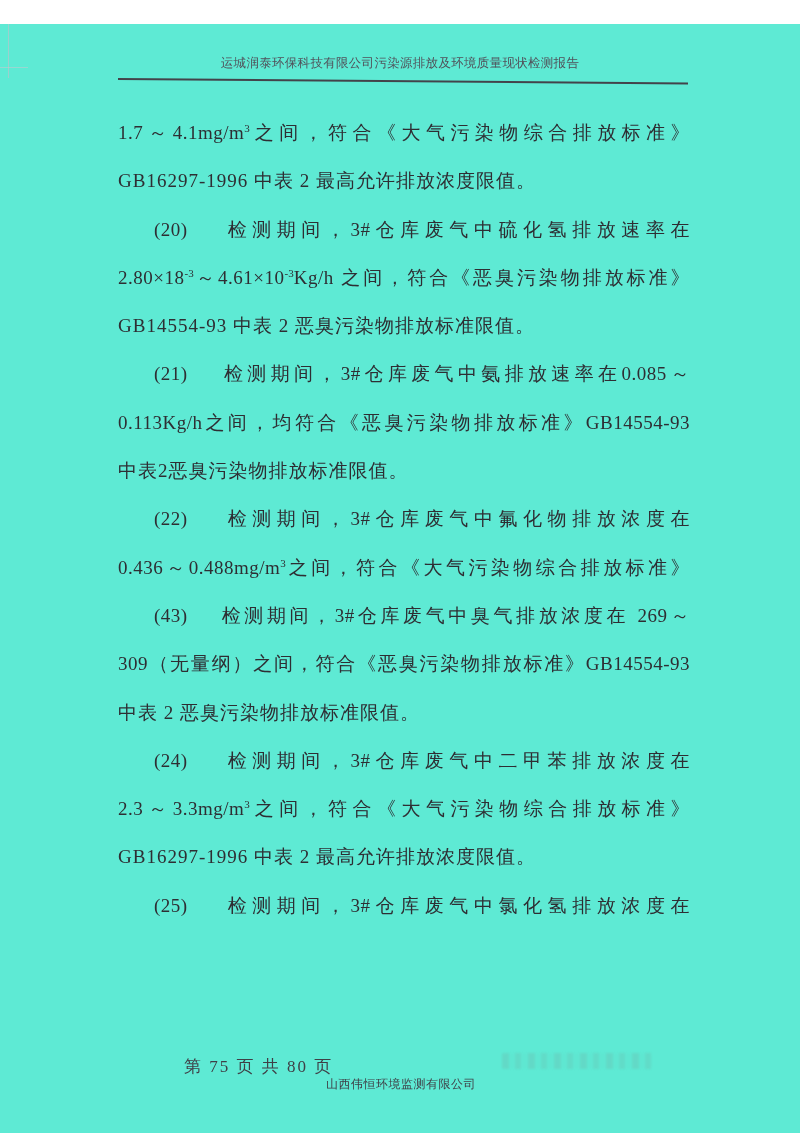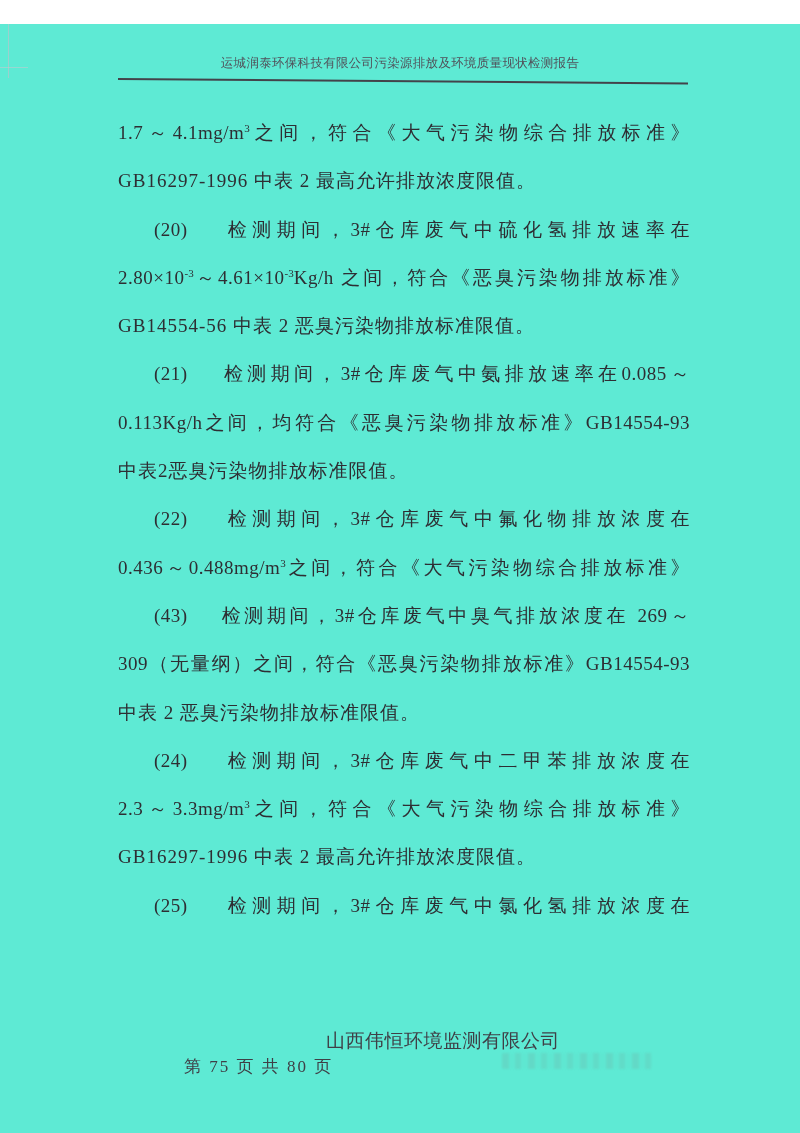--- a/index.html
+++ b/index.html
@@ -39,22 +39,22 @@
     letter-spacing:0.5px;
   }
   .line.indent { padding-left:36px; }
   .line sup { font-size:11px; line-height:0; letter-spacing:0; }
   
   .footer-pageinfo {
     position:absolute; top:1031px; left:184px;
     font-size:17px; letter-spacing:2px; color:#3f3f46;
   }
   .footer-company {
-    position:absolute; top:1004px; left:326px;
-    font-size:19px; letter-spacing:0.5px; color:#3f3f46;
+    position:absolute; top:1052px; left:326px;
+    font-size:12px; letter-spacing:0.5px; color:#3f3f46;
   }
   
   .faint-stamp {
     position:absolute; top:1029px; left:502px; width:150px; height:16px;
     background:repeating-linear-gradient(90deg,
        rgba(125,135,130,0.16) 0 7px, rgba(125,135,130,0.02) 7px 13px,
        rgba(125,135,130,0.14) 13px 19px, rgba(125,135,130,0.02) 19px 26px);
     filter:blur(1.2px);
     border-radius:2px;
   }
@@ -79,22 +79,22 @@
 
   <div class="header-rule"></div>
 
   <div class="doc-body">
       <div class="para">
         <div class="line full"><span>1.7～4.1mg/m</span><sup>3</sup><span>之间，符合《大气污染物综合排放标准》</span></div>
         <div class="line"><span>GB16297-1996 中表 2 最高允许排放浓度限值。</span></div>
       </div>
       <div class="para">
         <div class="line full indent"><span>(20)　 检测期间，3#仓库废气中硫化氢排放速率在</span></div>
-        <div class="line full"><span>2.80×10</span><sup>-3</sup><span>～4.61×10</span><sup>-3</sup><span>Kg/h 之间，符合《恶臭污染物排放标准》</span></div>
-        <div class="line"><span>GB14554-56 中表 2 恶臭污染物排放标准限值。</span></div>
+        <div class="line full"><span>2.80×18</span><sup>-3</sup><span>～4.61×10</span><sup>-3</sup><span>Kg/h 之间，符合《恶臭污染物排放标准》</span></div>
+        <div class="line"><span>GB14554-93 中表 2 恶臭污染物排放标准限值。</span></div>
       </div>
       <div class="para">
         <div class="line full indent"><span>(21)　 检测期间，3#仓库废气中氨排放速率在0.085～</span></div>
         <div class="line full"><span>0.113Kg/h之间，均符合《恶臭污染物排放标准》GB14554-93</span></div>
         <div class="line"><span>中表2恶臭污染物排放标准限值。</span></div>
       </div>
       <div class="para">
         <div class="line full indent"><span>(22)　 检测期间，3#仓库废气中氟化物排放浓度在</span></div>
         <div class="line full"><span>0.436～0.488mg/m</span><sup>3</sup><span>之间，符合《大气污染物综合排放标准》</span></div>
       </div>

